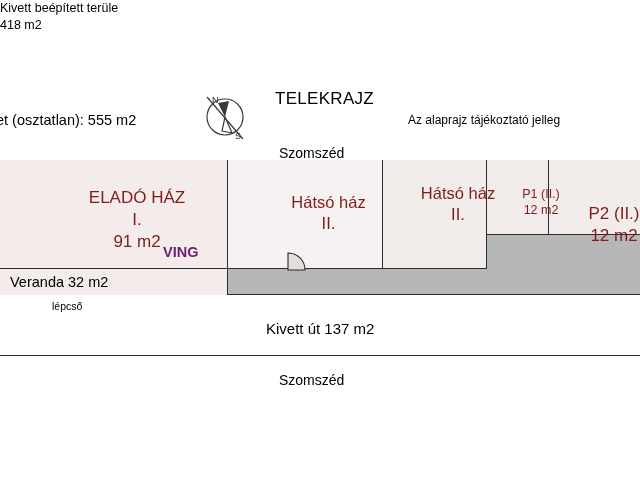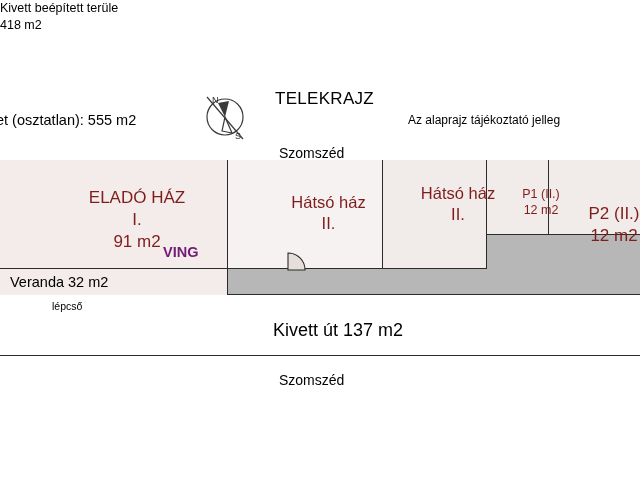--- a/index.html
+++ b/index.html
@@ -49,22 +49,21 @@
     font-size: 14px;
   }
   #neighbour-bottom {
     left: 279px;
     top: 372px;
     font-size: 14px;
   }
   #road-label {
     left: 266px;
     top: 320px;
-    font-size: 18px;
-    margin-left: 7px;
+    font-size: 15px;
   }
   
   #compass {
     position: absolute;
     left: 198px;
     top: 87px;
     width: 54px;
     height: 60px;
   }
   

